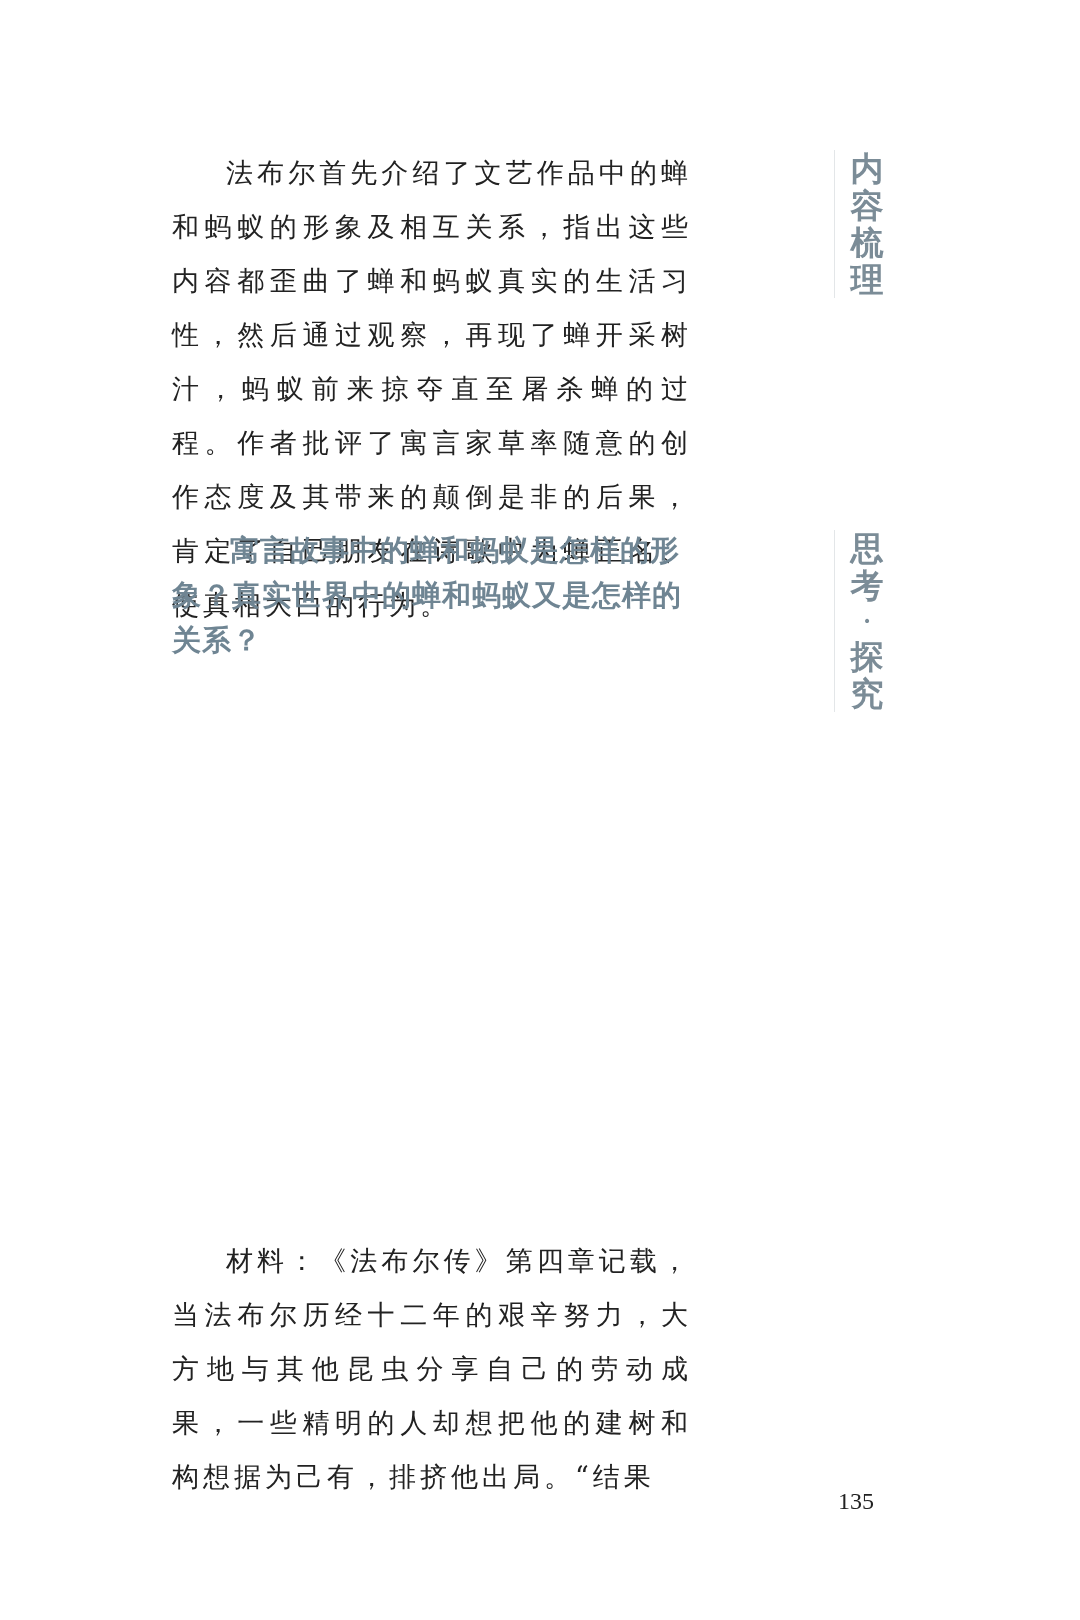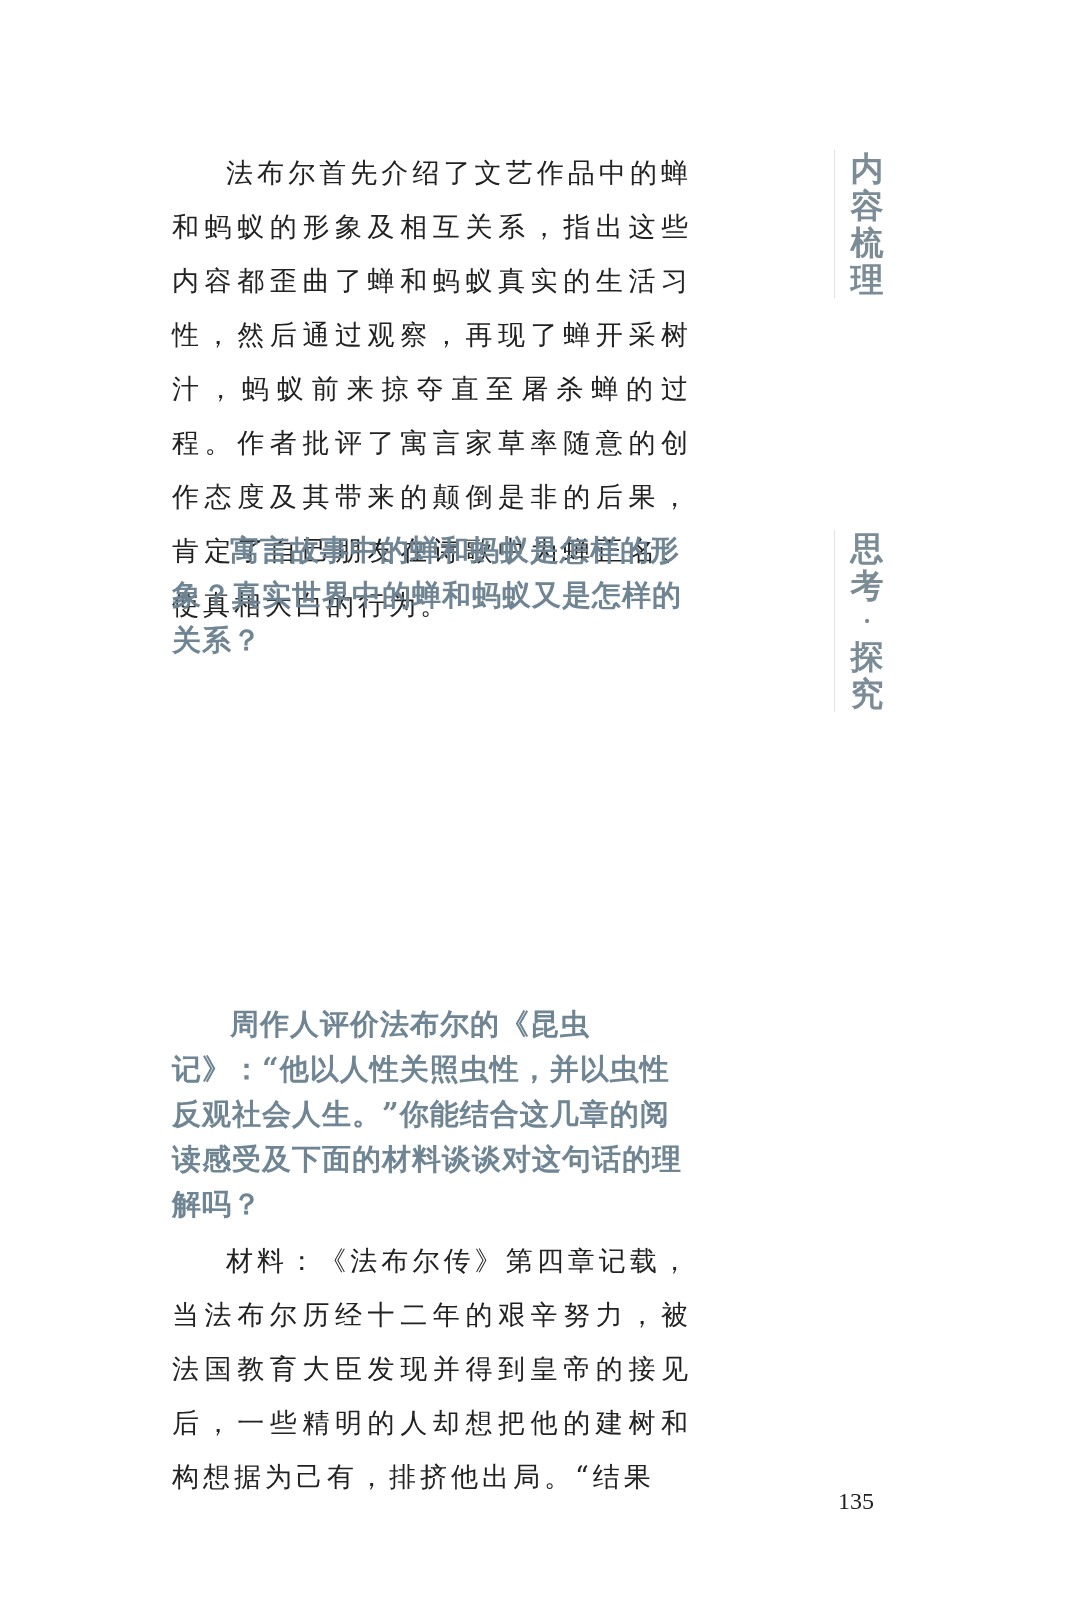--- a/index.html
+++ b/index.html
@@ -51,22 +51,19 @@
 
   <div class="side-label" style="top:530px;">
     <span>思</span>
     <span>考</span>
     <span class="dot">·</span>
     <span>探</span>
     <span>究</span>
   </div>
 
 
-  <div class="main-col" style="top:1002px;">
-    <p class="question-text">周作人评价法布尔的《昆虫记》：“他以人性关照虫性，并以虫性反观社会人生。”你能结合这几章的阅读感受及下面的材料谈谈对这句话的理解吗？</p>
-  </div>
 
   <div class="main-col" style="top:1234px;">
-    <p class="body-text">材料：《法布尔传》第四章记载，当法布尔历经十二年的艰辛努力，被法国教育大臣发现并得到皇帝的接见后，一些精明的人却想把他的建树和构想据为己有，排挤他出局。“结果</p>
+    <p class="body-text">材料：《法布尔传》第四章记载，当法布尔历经十二年的艰辛努力，大方地与其他昆虫分享自己的劳动成果，一些精明的人却想把他的建树和构想据为己有，排挤他出局。“结果</p>
   </div>
 
   <div class="page-number">135</div>
 </div>
 
 </body></html>

